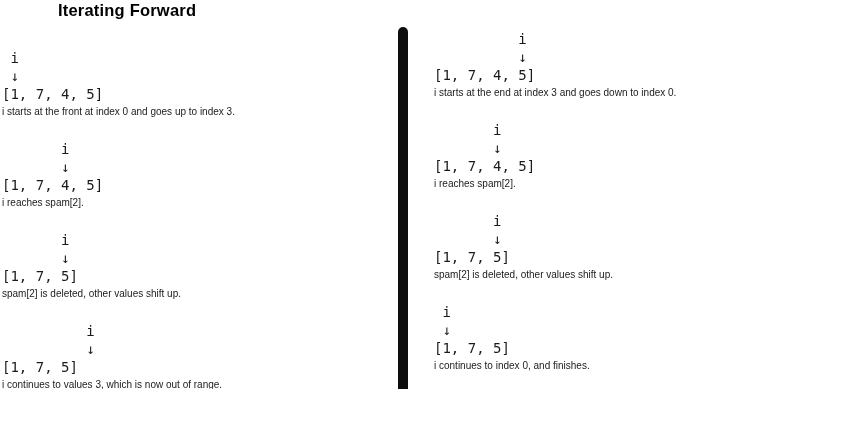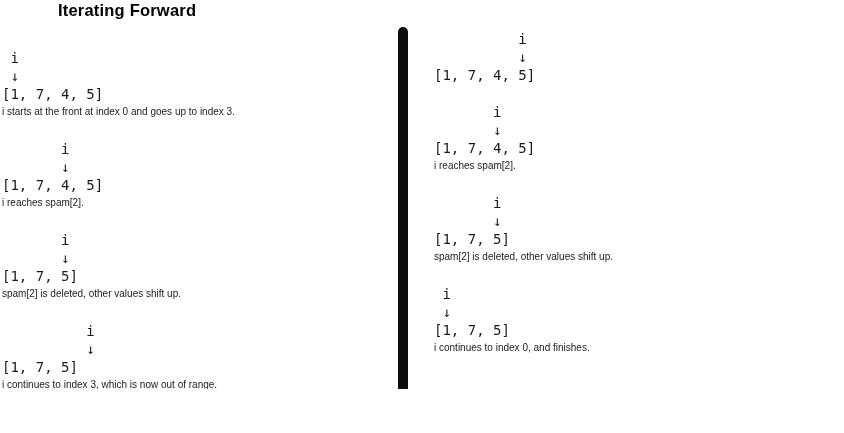--- a/index.html
+++ b/index.html
@@ -84,33 +84,34 @@
       <div class="step">
         <div class="mono">       i</div>
         <div class="mono">       ↓</div>
         <div class="mono">[1, 7, 5]</div>
         <div class="desc">spam[2] is deleted, other values shift up.</div>
       </div>
       <div class="step">
         <div class="mono">          i</div>
         <div class="mono">          ↓</div>
         <div class="mono">[1, 7, 5]</div>
-        <div class="desc">i continues to index 3, which is now out of range.</div>
+        <div class="desc">i continues to values 3, which is now out of range.</div>
       </div>
     </div>
   </div>
 
   <div class="divider"></div>
 
   <div class="col col-right">
     <div class="steps">
       <div class="step">
         <div class="mono">          i</div>
         <div class="mono">          ↓</div>
         <div class="mono">[1, 7, 4, 5]</div>
+        <div class="desc">i starts at the end at index 3 and goes down to index 0.</div>
       </div>
       <div class="step">
         <div class="mono">       i</div>
         <div class="mono">       ↓</div>
         <div class="mono">[1, 7, 4, 5]</div>
         <div class="desc">i reaches spam[2].</div>
       </div>
       <div class="step">
         <div class="mono">       i</div>
         <div class="mono">       ↓</div>

